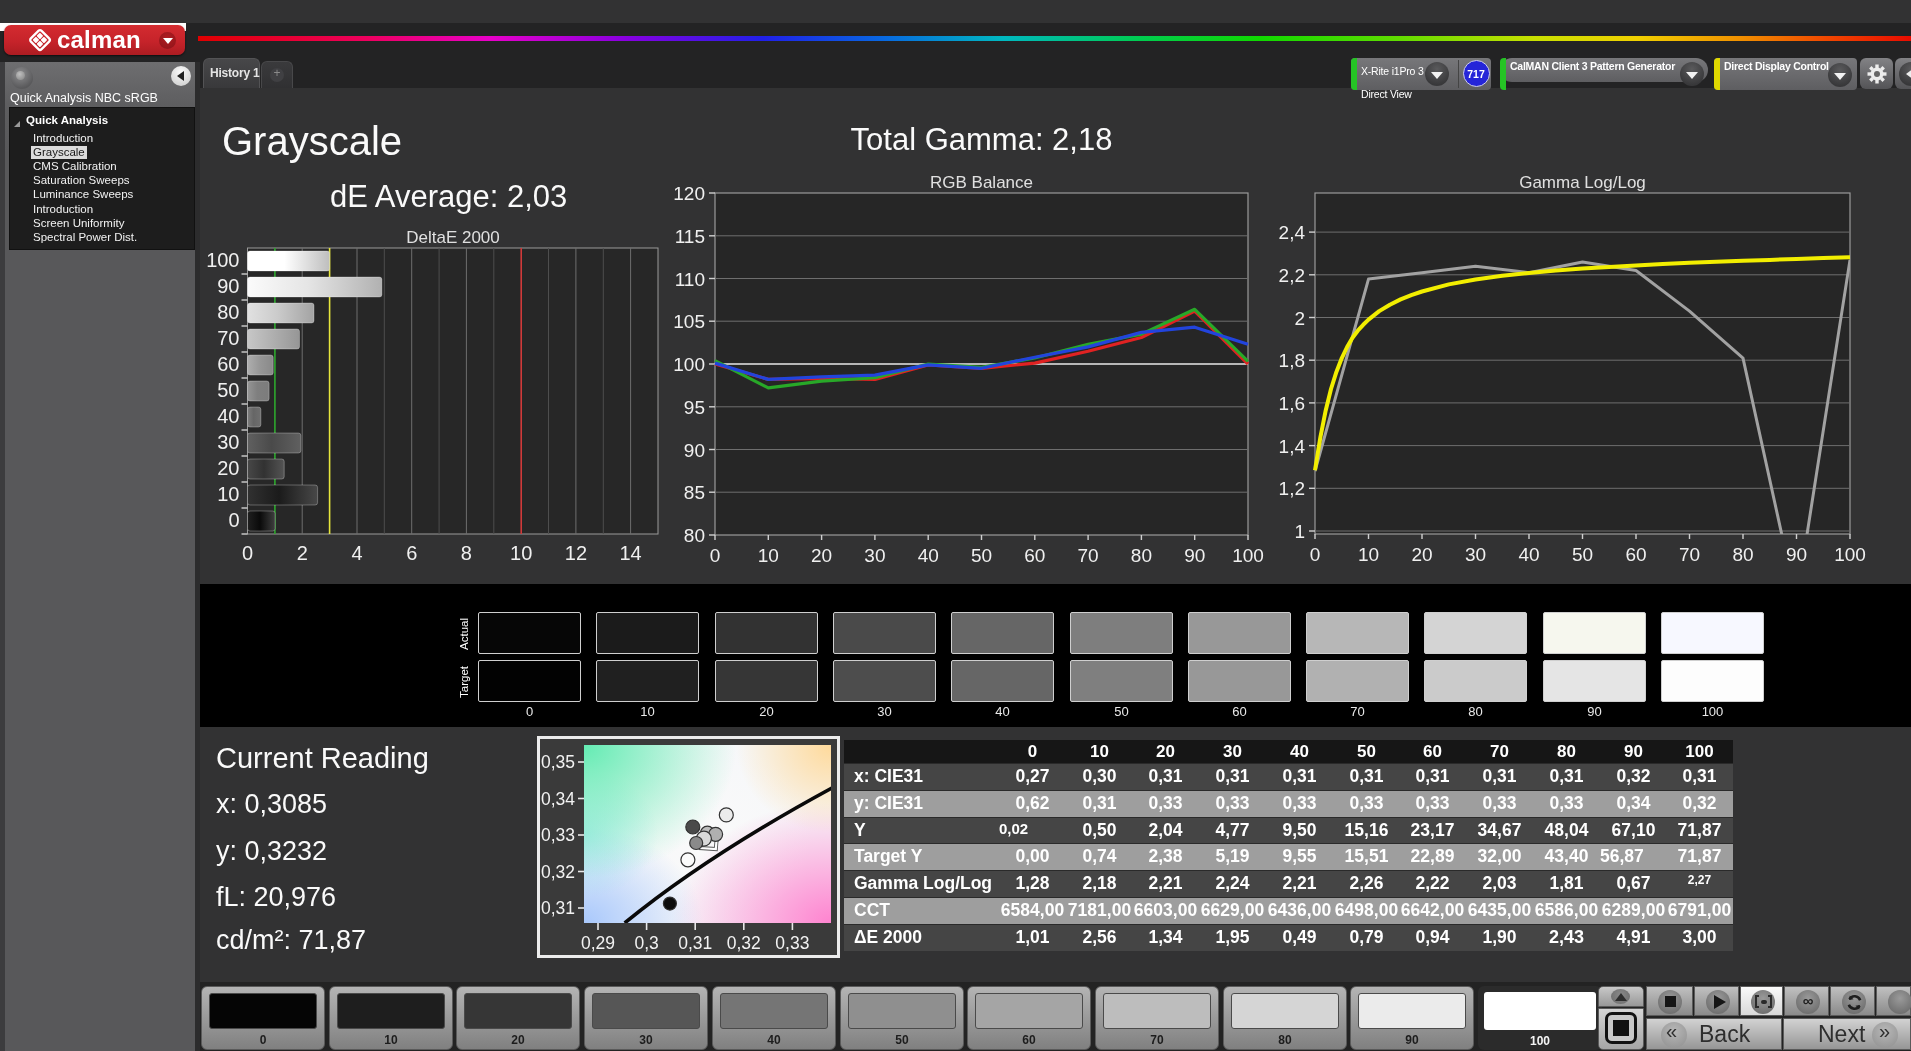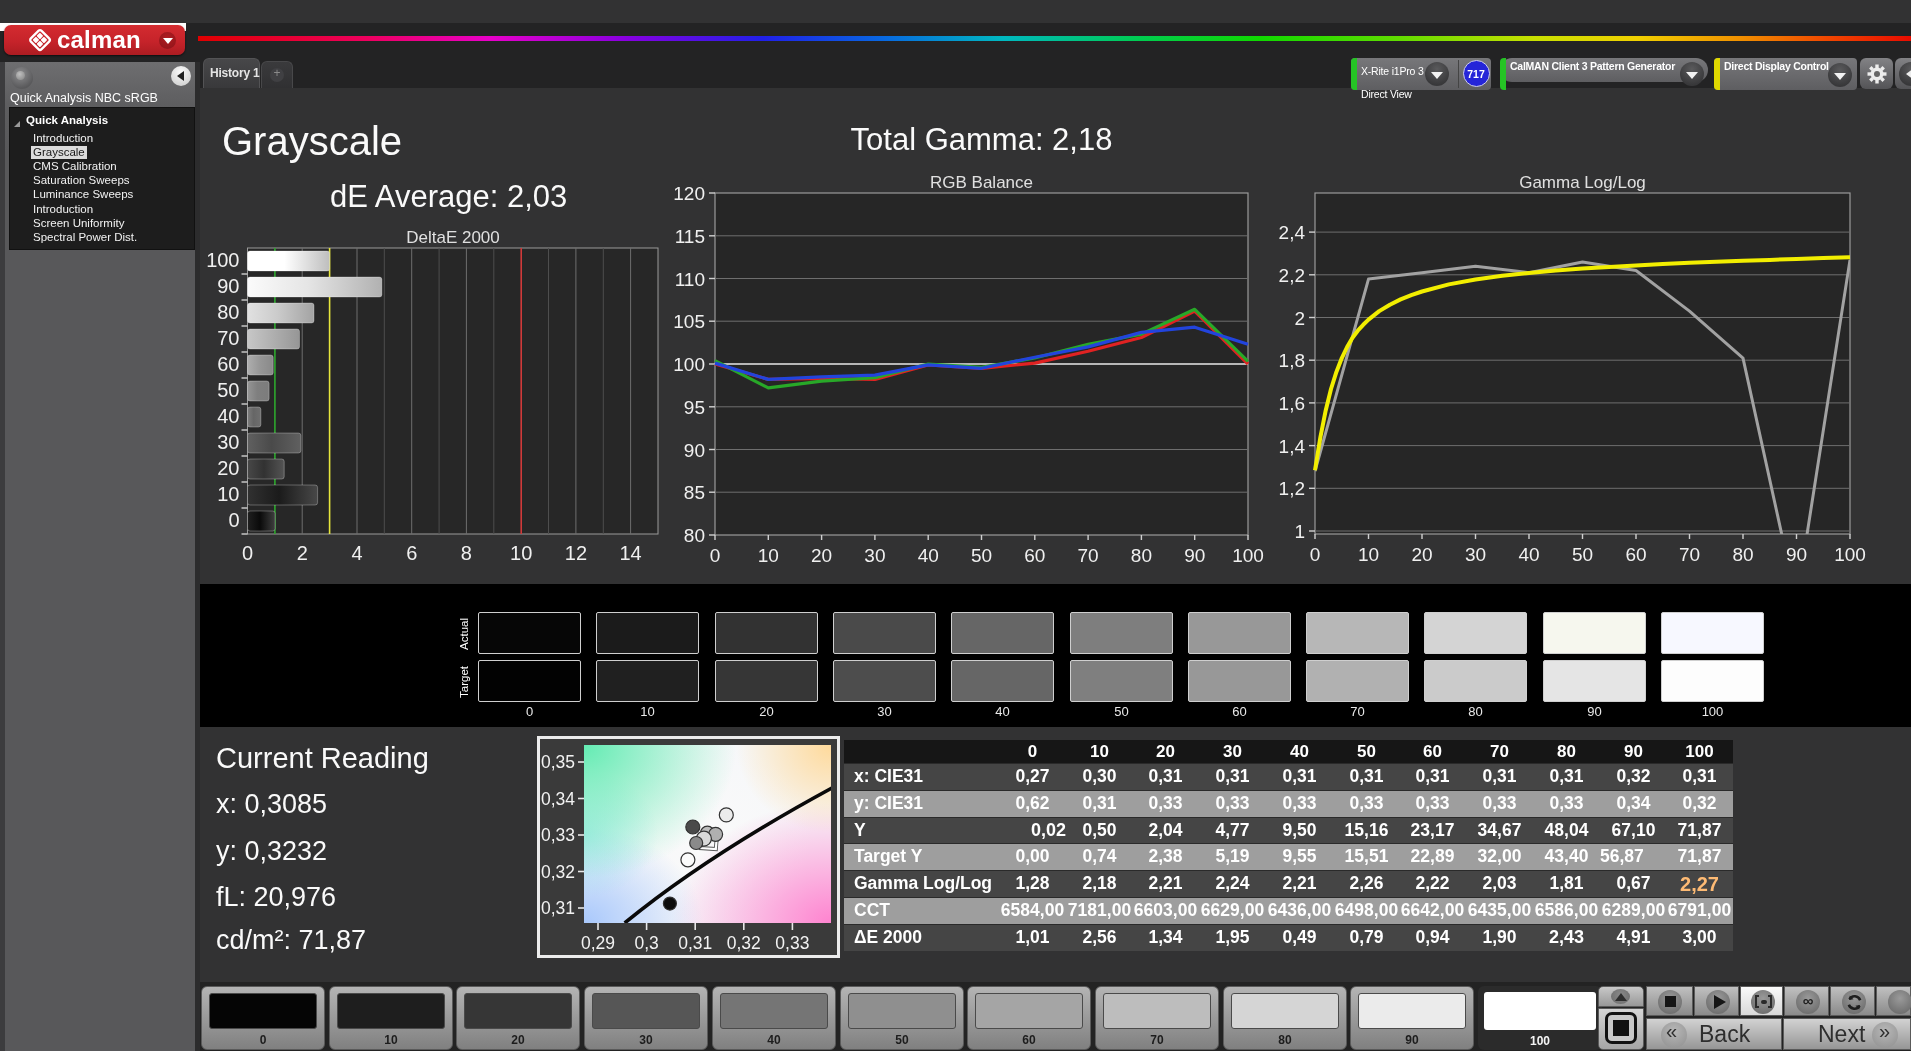--- a/index.html
+++ b/index.html
@@ -490,21 +490,21 @@
       <div class="abs" style="left:355px;top:53px;width:67px;text-align:center;font-size:17.5px;font-weight:bold;color:#fff">0,33</div>
       <div class="abs" style="left:422px;top:53px;width:67px;text-align:center;font-size:17.5px;font-weight:bold;color:#fff">0,33</div>
       <div class="abs" style="left:489px;top:53px;width:67px;text-align:center;font-size:17.5px;font-weight:bold;color:#fff">0,33</div>
       <div class="abs" style="left:555px;top:53px;width:67px;text-align:center;font-size:17.5px;font-weight:bold;color:#fff">0,33</div>
       <div class="abs" style="left:622px;top:53px;width:67px;text-align:center;font-size:17.5px;font-weight:bold;color:#fff">0,33</div>
       <div class="abs" style="left:689px;top:53px;width:67px;text-align:center;font-size:17.5px;font-weight:bold;color:#fff">0,33</div>
       <div class="abs" style="left:756px;top:53px;width:67px;text-align:center;font-size:17.5px;font-weight:bold;color:#fff">0,34</div>
       <div class="abs" style="left:822px;top:53px;width:67px;text-align:center;font-size:17.5px;font-weight:bold;color:#fff">0,32</div>
       <div class="abs" style="left:0;top:77px;width:889px;height:27px;background:#454545;border-top:1px solid #2a2a2a"></div>
       <div class="abs" style="left:10px;top:80px;font-size:17.5px;font-weight:bold;color:#fff">Y</div>
-      <div class="abs" style="left:155px;top:80px;width:67px;text-align:right;font-size:18px;font-weight:bold;color:#fff">0,02</div>
+      <div class="abs" style="left:155px;top:80px;width:67px;text-align:left;font-size:15px;font-weight:bold;color:#fff">0,02</div>
       <div class="abs" style="left:222px;top:80px;width:67px;text-align:center;font-size:17.5px;font-weight:bold;color:#fff">0,50</div>
       <div class="abs" style="left:288px;top:80px;width:67px;text-align:center;font-size:17.5px;font-weight:bold;color:#fff">2,04</div>
       <div class="abs" style="left:355px;top:80px;width:67px;text-align:center;font-size:17.5px;font-weight:bold;color:#fff">4,77</div>
       <div class="abs" style="left:422px;top:80px;width:67px;text-align:center;font-size:17.5px;font-weight:bold;color:#fff">9,50</div>
       <div class="abs" style="left:489px;top:80px;width:67px;text-align:center;font-size:17.5px;font-weight:bold;color:#fff">15,16</div>
       <div class="abs" style="left:555px;top:80px;width:67px;text-align:center;font-size:17.5px;font-weight:bold;color:#fff">23,17</div>
       <div class="abs" style="left:622px;top:80px;width:67px;text-align:center;font-size:17.5px;font-weight:bold;color:#fff">34,67</div>
       <div class="abs" style="left:689px;top:80px;width:67px;text-align:center;font-size:17.5px;font-weight:bold;color:#fff">48,04</div>
       <div class="abs" style="left:756px;top:80px;width:67px;text-align:center;font-size:17.5px;font-weight:bold;color:#fff">67,10</div>
       <div class="abs" style="left:822px;top:80px;width:67px;text-align:center;font-size:17.5px;font-weight:bold;color:#fff">71,87</div>
@@ -526,21 +526,21 @@
       <div class="abs" style="left:155px;top:133px;width:67px;text-align:center;font-size:17.5px;font-weight:bold;color:#fff">1,28</div>
       <div class="abs" style="left:222px;top:133px;width:67px;text-align:center;font-size:17.5px;font-weight:bold;color:#fff">2,18</div>
       <div class="abs" style="left:288px;top:133px;width:67px;text-align:center;font-size:17.5px;font-weight:bold;color:#fff">2,21</div>
       <div class="abs" style="left:355px;top:133px;width:67px;text-align:center;font-size:17.5px;font-weight:bold;color:#fff">2,24</div>
       <div class="abs" style="left:422px;top:133px;width:67px;text-align:center;font-size:17.5px;font-weight:bold;color:#fff">2,21</div>
       <div class="abs" style="left:489px;top:133px;width:67px;text-align:center;font-size:17.5px;font-weight:bold;color:#fff">2,26</div>
       <div class="abs" style="left:555px;top:133px;width:67px;text-align:center;font-size:17.5px;font-weight:bold;color:#fff">2,22</div>
       <div class="abs" style="left:622px;top:133px;width:67px;text-align:center;font-size:17.5px;font-weight:bold;color:#fff">2,03</div>
       <div class="abs" style="left:689px;top:133px;width:67px;text-align:center;font-size:17.5px;font-weight:bold;color:#fff">1,81</div>
       <div class="abs" style="left:756px;top:133px;width:67px;text-align:center;font-size:17.5px;font-weight:bold;color:#fff">0,67</div>
-      <div class="abs" style="left:822px;top:133px;width:67px;text-align:center;font-size:20px;font-weight:bold;color:#fdba74">2,27</div>
+      <div class="abs" style="left:822px;top:133px;width:67px;text-align:center;font-size:12px;font-weight:bold;color:#ffffff">2,27</div>
       <div class="abs" style="left:0;top:157px;width:889px;height:27px;background:#9e9e9e;border-top:1px solid #2a2a2a"></div>
       <div class="abs" style="left:10px;top:160px;font-size:17.5px;font-weight:bold;color:#fff">CCT</div>
       <div class="abs" style="left:155px;top:160px;width:67px;text-align:center;font-size:17.5px;font-weight:bold;color:#fff">6584,00</div>
       <div class="abs" style="left:222px;top:160px;width:67px;text-align:center;font-size:17.5px;font-weight:bold;color:#fff">7181,00</div>
       <div class="abs" style="left:288px;top:160px;width:67px;text-align:center;font-size:17.5px;font-weight:bold;color:#fff">6603,00</div>
       <div class="abs" style="left:355px;top:160px;width:67px;text-align:center;font-size:17.5px;font-weight:bold;color:#fff">6629,00</div>
       <div class="abs" style="left:422px;top:160px;width:67px;text-align:center;font-size:17.5px;font-weight:bold;color:#fff">6436,00</div>
       <div class="abs" style="left:489px;top:160px;width:67px;text-align:center;font-size:17.5px;font-weight:bold;color:#fff">6498,00</div>
       <div class="abs" style="left:555px;top:160px;width:67px;text-align:center;font-size:17.5px;font-weight:bold;color:#fff">6642,00</div>
       <div class="abs" style="left:622px;top:160px;width:67px;text-align:center;font-size:17.5px;font-weight:bold;color:#fff">6435,00</div>

